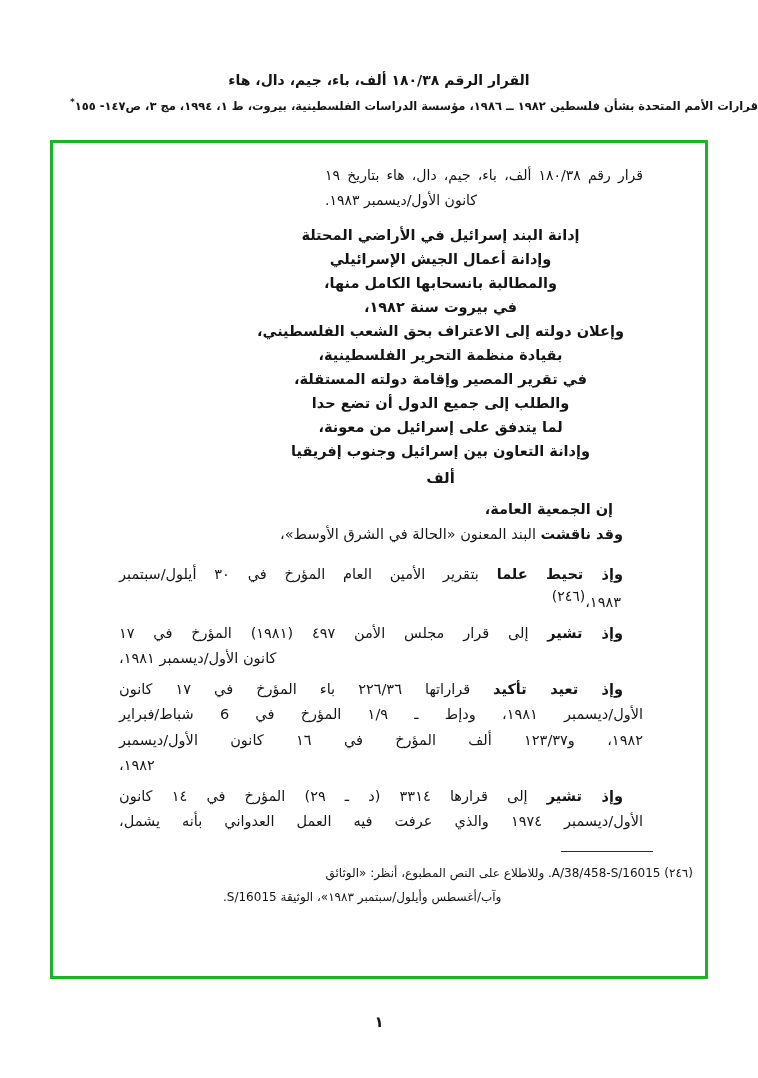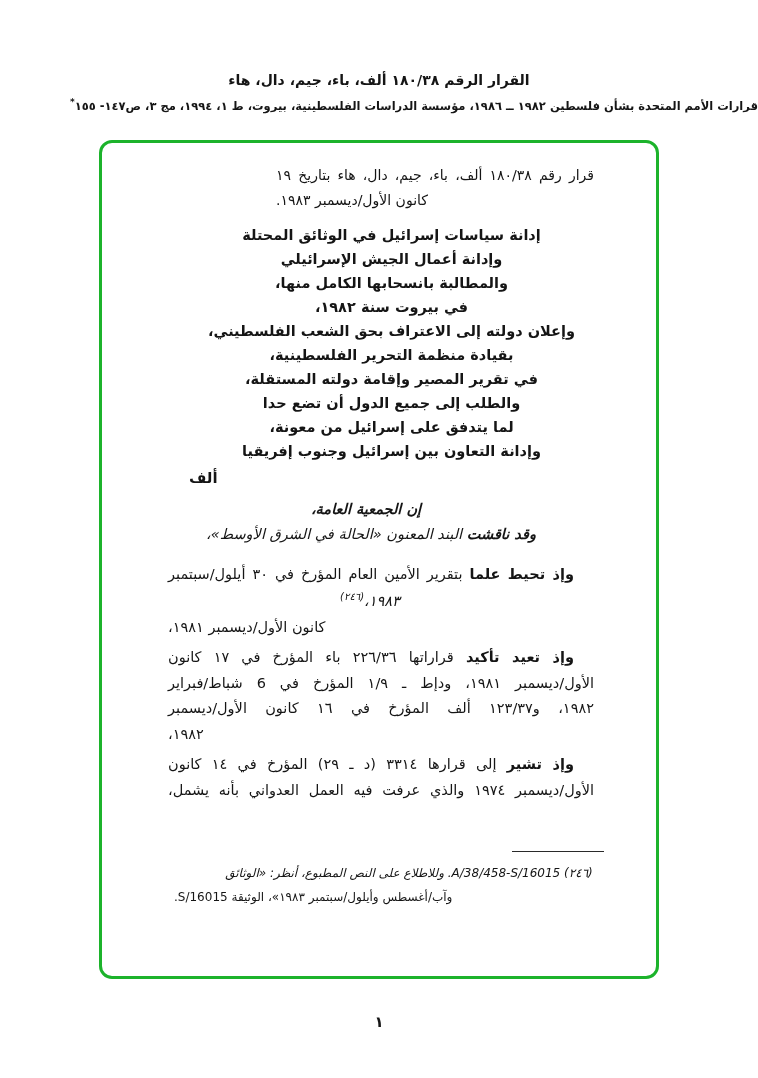--- a/index.html
+++ b/index.html
@@ -12,35 +12,35 @@
     text-align:center;font-weight:bold;font-size:14px;
     padding-top:72px;letter-spacing:.2px;
   }
   .source{
     text-align:right;font-size:11.5px;font-weight:bold;margin-top:9px;
     white-space:nowrap;
   }
   .source sup{font-size:9px;}
   .greenbox{
     position:relative;box-sizing:border-box;
-    width:560px;height:839px;margin:27px auto 0;
-    border:3px solid #1cb32b;border-radius:13px;
+    width:658px;height:839px;margin:27px auto 0;
+    border:3px solid #1cb32b;border-radius:0;
     padding:20px 62px 0 66px;overflow:hidden;background:#fff;
   }
   .ln{line-height:25px;text-align:right;}
   .aj{text-align:justify;text-align-last:justify;}
   .al{text-align:left;}
-  .ar{text-align:center;font-style:italic;}
+  .ar{text-align:right;}
   .ac{text-align:center;}
   .b{font-weight:bold;}
-  sup{font-size:10px;vertical-align:super;}
+  sup{font-size:14px;vertical-align:super;}
   .intro{width:318px;margin-left:auto;margin-right:0;font-size:14px;margin-bottom:10px;}
   .centerblk{width:405px;font-size:14.5px;font-weight:bold;}
   .centerblk .ln{line-height:24px;}
-  .alif{width:405px;text-align:left;font-weight:bold;font-size:15px;margin:6px 0 10px;}
+  .alif{width:405px;text-align:center;font-weight:bold;font-size:15px;margin:6px 0 10px;}
   .bodyblk{font-size:14.5px;}
   .bodyblk .ln{line-height:25.5px;}
   .fnblock{
     position:absolute;top:708px;right:12px;width:470px;
     font-size:12px;
   }
   .fnblock .ln{line-height:24px;}
   .fnrule{
     width:92px;height:0;border-top:1.5px solid #2a2a2a;
     margin:0 40px 9px auto;
@@ -54,39 +54,40 @@
 
 <div class="source"><span>قرارات الأمم المتحدة بشأن فلسطين ١٩٨٢ ــ ١٩٨٦، مؤسسة الدراسات الفلسطينية، بيروت، ط ١، ١٩٩٤، مج ٣، ص١٤٧- ١٥٥</span><sup>*</sup></div>
 
 <div class="greenbox">
   <div class="intro">
       <div class="ln aj"><span>قرار رقم ١٨٠/٣٨ ألف، باء، جيم، دال، هاء بتاريخ ١٩</span></div>
       <div class="ln al"><span>كانون الأول/ديسمبر ١٩٨٣.</span></div>
     </div>
 
   <div class="centerblk">
-      <div class="ln ac"><span>إدانة سياسات إسرائيل في الوثائق المحتلة</span></div>
+      <div class="ln ac"><span>إدانة البند إسرائيل في الأراضي المحتلة</span></div>
       <div class="ln ac"><span>وإدانة أعمال الجيش الإسرائيلي</span></div>
       <div class="ln ac"><span>والمطالبة بانسحابها الكامل منها،</span></div>
       <div class="ln ac"><span>في بيروت سنة ١٩٨٢،</span></div>
       <div class="ln ac"><span>وإعلان دولته إلى الاعتراف بحق الشعب الفلسطيني،</span></div>
       <div class="ln ac"><span>بقيادة منظمة التحرير الفلسطينية،</span></div>
       <div class="ln ac"><span>في تقرير المصير وإقامة دولته المستقلة،</span></div>
       <div class="ln ac"><span>والطلب إلى جميع الدول أن تضع حدا</span></div>
       <div class="ln ac"><span>لما يتدفق على إسرائيل من معونة،</span></div>
       <div class="ln ac"><span>وإدانة التعاون بين إسرائيل وجنوب إفريقيا</span></div>
     </div>
 
   <div class="alif">ألف</div>
 
   <div class="bodyblk">
       <div class="ln ar" style="padding-right: 30px;"><span class="b">إن الجمعية العامة،</span></div>
       <div class="ln ar" style="padding-right: 20px;"><span class="b">وقد ناقشت</span><span> البند المعنون «الحالة في الشرق الأوسط»،</span></div>
       <div class="ln aj" style="padding-right: 20px; margin-top: 14px;"><span class="b">وإذ تحيط علما</span><span> بتقرير الأمين العام المؤرخ في ٣٠ أيلول/سبتمبر</span></div>
       <div class="ln ar" style="padding-right: 22px; margin-top: -3px;"><span>١٩٨٣،</span><sup>(٢٤٦)</sup></div>
+      <div class="ln aj" style="padding-right: 20px; margin-top: 5px;"><span class="b">وإذ تشير</span><span> إلى قرار مجلس الأمن ٤٩٧ (١٩٨١) المؤرخ في ١٧</span></div>
       <div class="ln al"><span>كانون الأول/ديسمبر ١٩٨١،</span></div>
       <div class="ln aj" style="padding-right: 20px; margin-top: 5px;"><span class="b">وإذ تعيد تأكيد</span><span> قراراتها ٢٢٦/٣٦ باء المؤرخ في ١٧ كانون</span></div>
       <div class="ln aj"><span>الأول/ديسمبر ١٩٨١، ودإط ـ ١/٩ المؤرخ في 6 شباط/فبراير</span></div>
       <div class="ln aj"><span>١٩٨٢، و١٢٣/٣٧ ألف المؤرخ في ١٦ كانون الأول/ديسمبر</span></div>
       <div class="ln al"><span>١٩٨٢،</span></div>
       <div class="ln aj" style="padding-right: 20px; margin-top: 5px;"><span class="b">وإذ تشير</span><span> إلى قرارها ٣٣١٤ (د ـ ٢٩) المؤرخ في ١٤ كانون</span></div>
       <div class="ln aj"><span>الأول/ديسمبر ١٩٧٤ والذي عرفت فيه العمل العدواني بأنه يشمل،</span></div>
     </div>
 
   <div class="fnblock">

